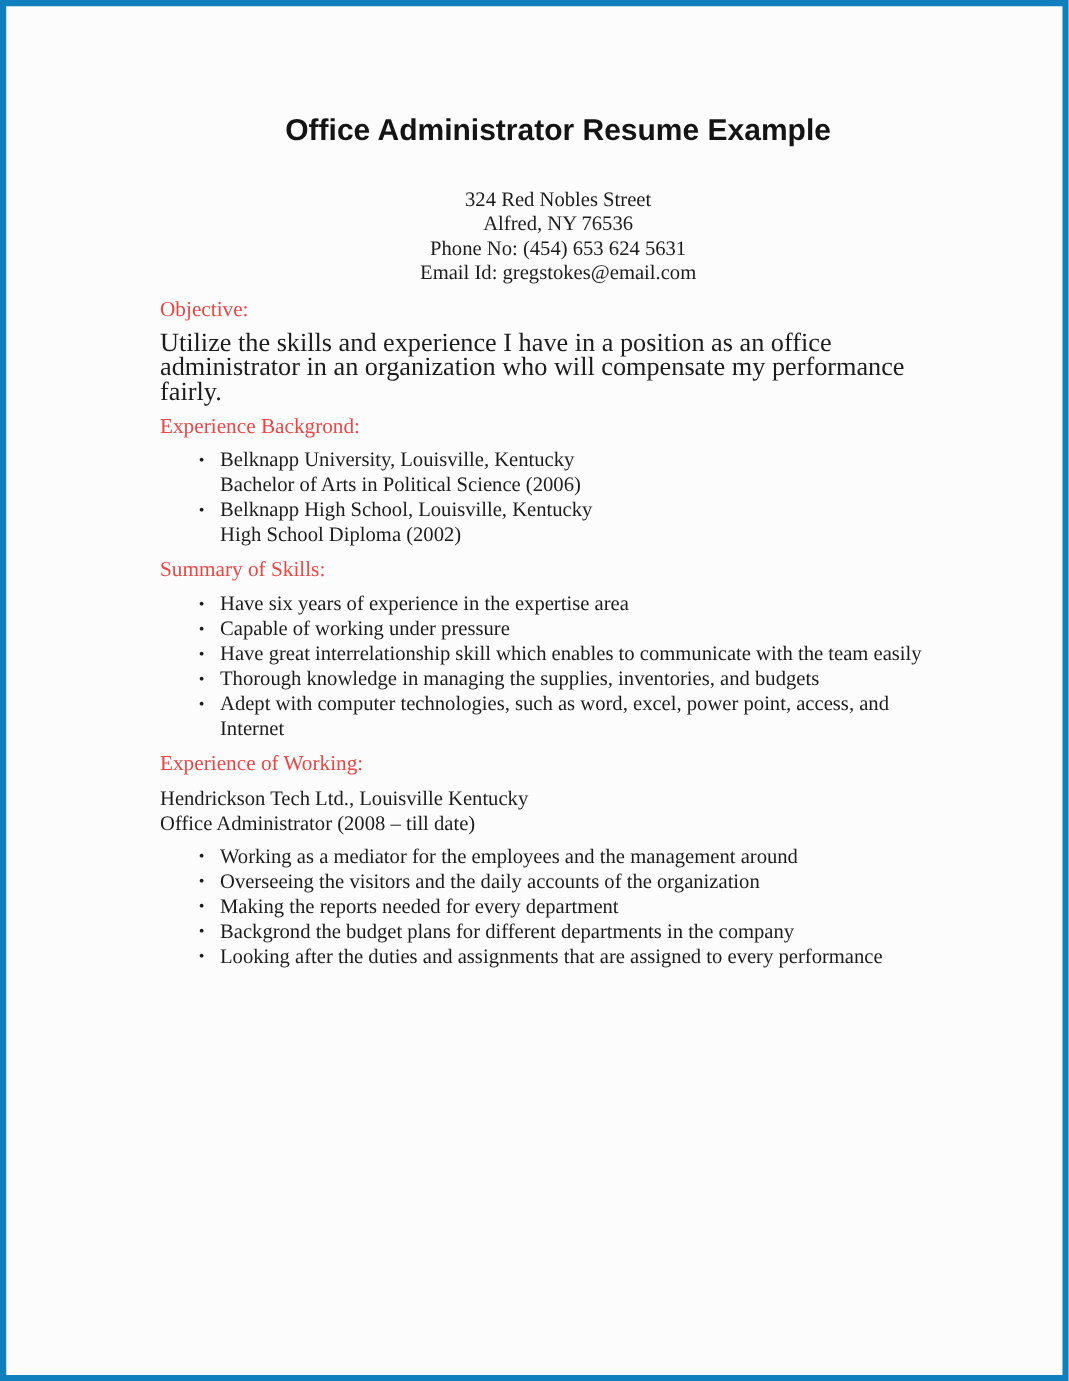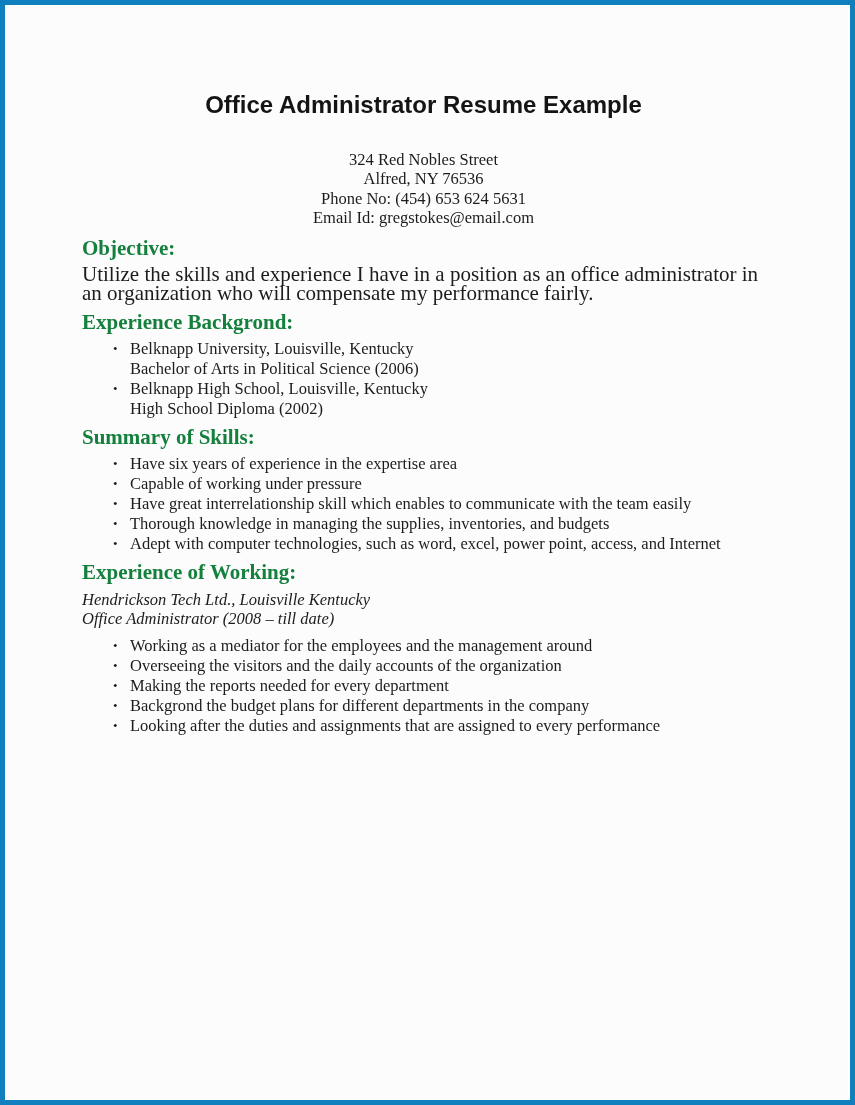--- a/index.html
+++ b/index.html
@@ -10,44 +10,45 @@
     font-family: "Liberation Serif", serif;
     color: #1c1c1c;
     position: relative;
   }
   .page {
     width: 855px;
     height: 1105px;
     background: #fcfcfc;
     border: 5px solid #0f80bd;
     overflow: hidden;
+    padding-left: 46px;
   }
   .content {
     padding: 86px 85px 0 77px;
   }
   .doc-title {
     font-family: "Liberation Sans", sans-serif;
     font-weight: bold;
     font-size: 24px;
     line-height: 28px;
     text-align: center;
     color: #141414;
   }
   .contact-block {
     margin-top: 31px;
     text-align: center;
     font-size: 16.5px;
     line-height: 19.4px;
   }
   .section-heading {
     margin-top: 8px;
-    font-weight: bold;
-    font-size: 21px;
+    font-weight: normal;
+    font-size: 17px;
     line-height: 20px;
-    color: #15803d;
+    color: #ef4444;
   }
   .body-text {
     margin-top: 7px;
     font-size: 21px;
     line-height: 19.5px;
     max-width: 683px;
   }
   .first-section { margin-top: 10px; }
   ul.bullet-list {
     list-style: none;
@@ -62,21 +63,20 @@
   }
   .bullet {
     width: 17px;
     flex-shrink: 0;
     font-size: 13px;
     line-height: 20px;
   }
   .li-text { flex: 1; font-family: Liberation Serif, serif; }
   .italic-lines {
     margin-top: 8px;
-    font-style: italic;
     font-size: 16.5px;
     line-height: 19.5px;
   }
 </style>
 </head>
 <body>
 
 <div class="page" style="border-color: rgb(15, 128, 189);">
   <div class="content">
 

